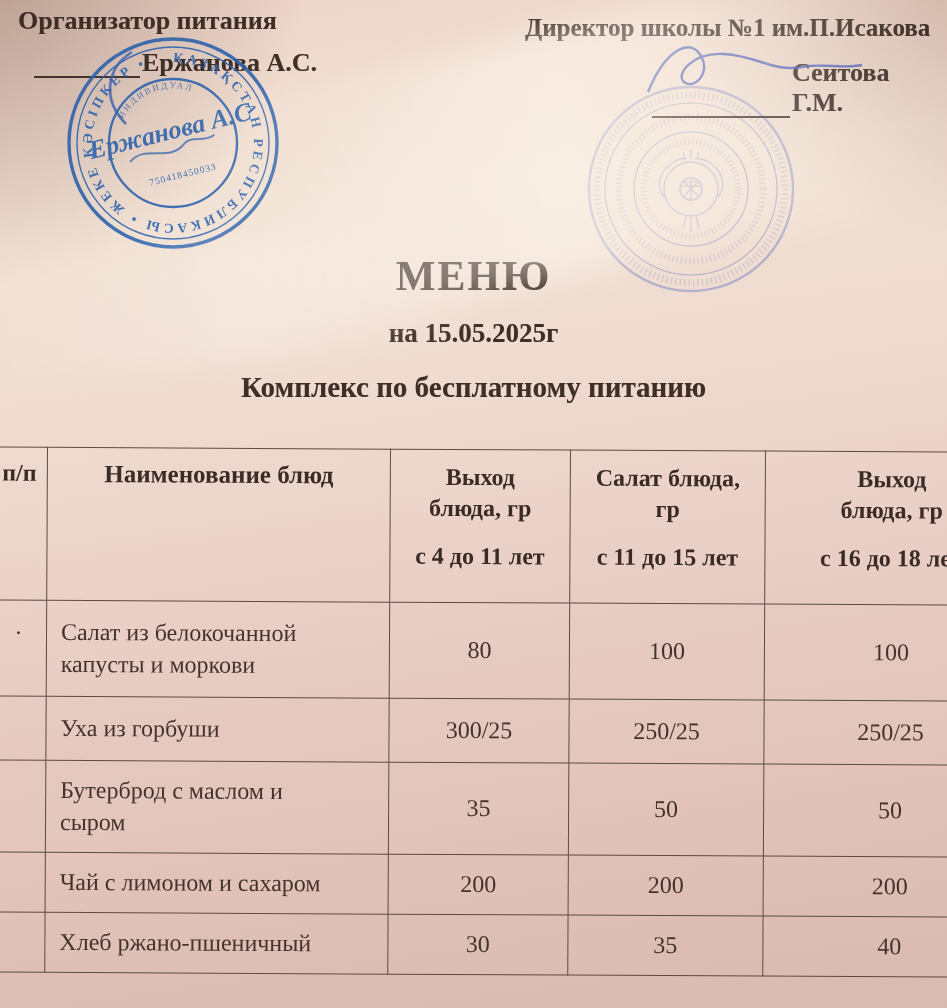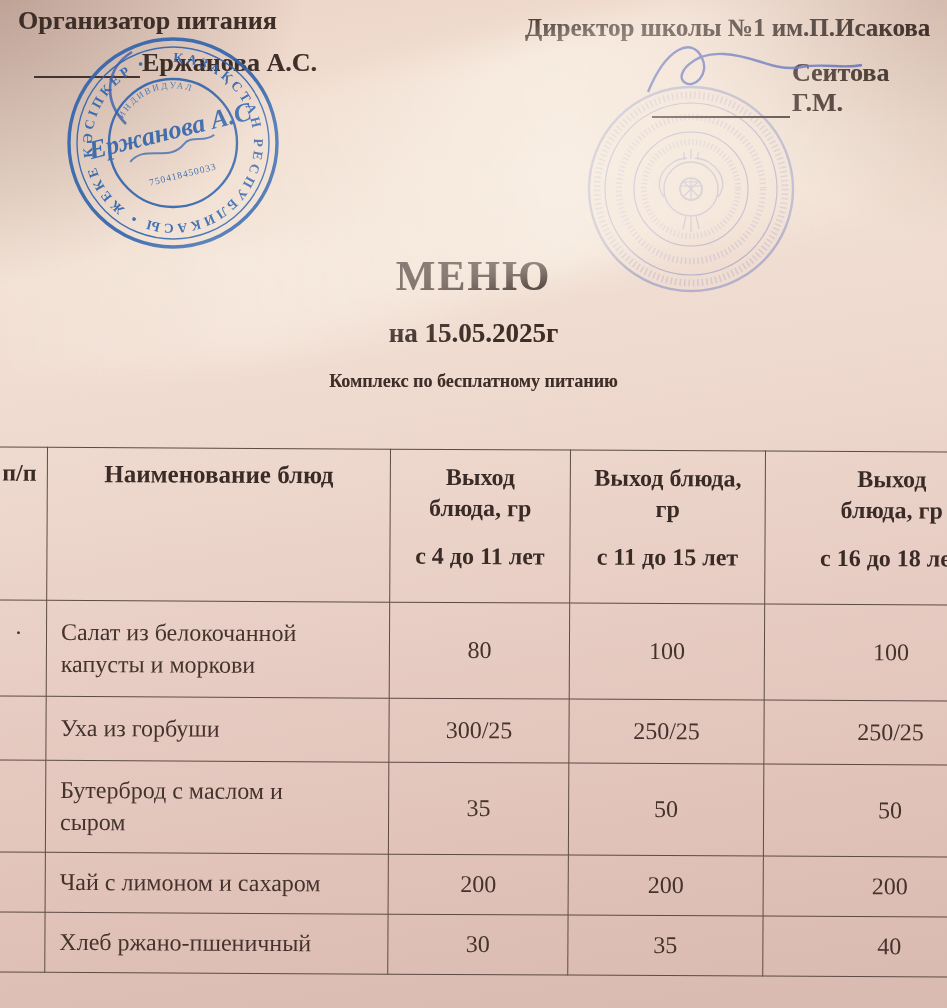--- a/index.html
+++ b/index.html
@@ -32,21 +32,21 @@
   .role-right{position:absolute;left:525px;top:14px;font-size:25px;font-weight:bold;z-index:2;}
   .sig-right{position:absolute;left:652px;top:58px;font-size:26px;font-weight:bold;z-index:2;display:flex;align-items:flex-end;}
   .stamp-left{position:absolute;left:55px;top:25px;z-index:3;opacity:.9;filter:blur(.35px);}
   .stamp-right{position:absolute;left:578px;top:76px;z-index:1;opacity:.58;filter:blur(.7px);}
   .sig-ink-right{position:absolute;left:640px;top:34px;z-index:4;filter:blur(.3px);}
   .sig-ink-left{position:absolute;left:92px;top:50px;z-index:4;filter:blur(.3px);}
   
   .title-block{position:absolute;left:0;top:252px;width:947px;text-align:center;z-index:2;}
   .menu-title{font-size:42px;font-weight:bold;letter-spacing:2px;margin:0 0 18px 0;}
   .menu-date{font-size:27px;font-weight:bold;margin:0 0 22px 0;}
-  .menu-subtitle{font-size:18px;font-weight:bold;margin:6px;}
+  .menu-subtitle{font-size:29px;font-weight:bold;margin:6px;}
   
   table.menu{
     position:absolute;left:-42px;top:447px;width:1060px;z-index:2;
     border-collapse:collapse;table-layout:fixed;
     transform:rotate(.3deg);transform-origin:120px 0;
   }
   table.menu td{border:1.6px solid #5d4b44;background:transparent;}
   tr.hrow td{height:139px;vertical-align:top;padding-top:12px;font-weight:bold;color:#3a2b26;}
   .h-num{font-size:24px;text-align:center;padding-left:34px;}
   .h-dish{font-size:25px;text-align:center;}
@@ -146,21 +146,21 @@
     <tbody>
         <tr class="hrow">
       <td class="h-num">п/п</td>
       <td class="h-dish">Наименование блюд</td>
       <td class="h-col">
         <span>Выход</span><br>
         <span>блюда, гр</span>
         <span class="age">с 4 до 11 лет</span>
       </td>
       <td class="h-col">
-        <span>Выход блюда,</span><br>
+        <span>Салат блюда,</span><br>
         <span>гр</span>
         <span class="age">с 11 до 15 лет</span>
       </td>
       <td class="h-col">
         <span>Выход</span><br>
         <span>блюда, гр</span>
         <span class="age">с 16 до 18 лет</span>
       </td>
     </tr>
     <tr class="r1">

